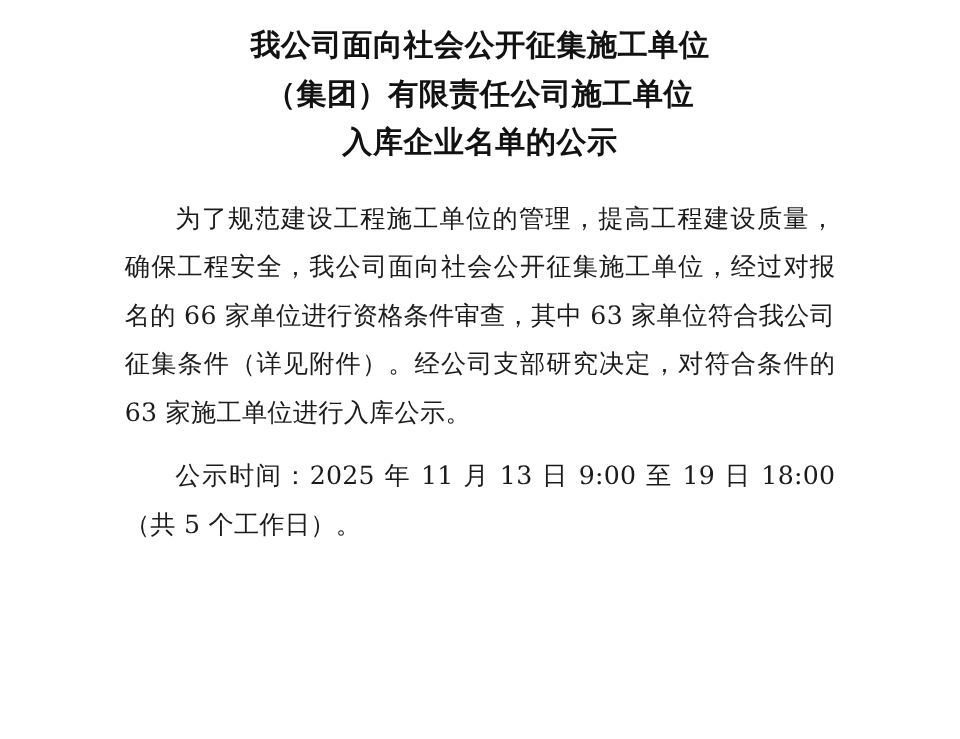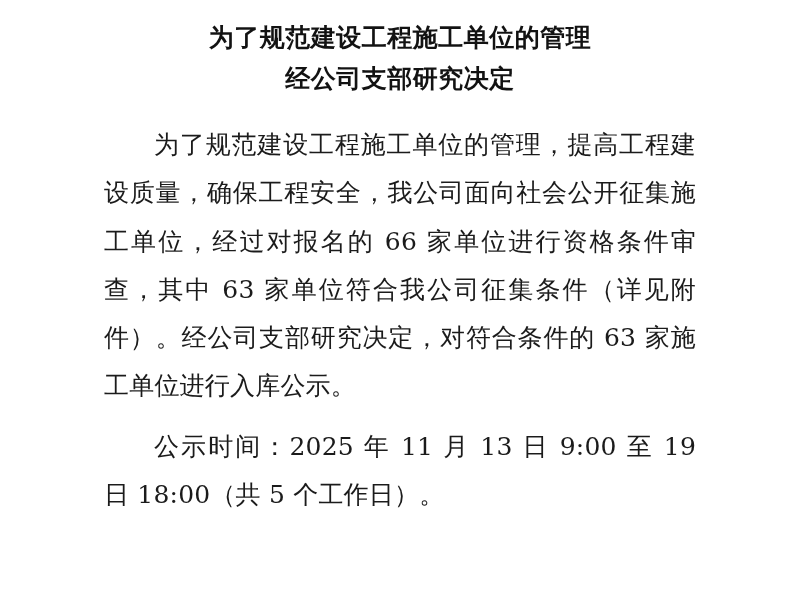--- a/index.html
+++ b/index.html
@@ -35,40 +35,41 @@
   }
   .doc-title .tline {
     display: block;
     white-space: nowrap;
   }
   .body-block {
     padding: 22px 104px 0 104px;
   }
   .para {
     margin: 0;
-    font-size: 25px;
+    font-size: 21px;
     line-height: 1.93;
     text-align: justify;
     text-justify: inter-ideograph;
     text-indent: 2em;
     color: #1b1b1b;
     letter-spacing: 0.2px;
   }
   .para + .para {
     margin-top: 12px;
   }
 </style>
 </head>
 <body>
 
 <div class="page">
 
   <h1 class="doc-title">
-    <span class="tline">为了规范建设工程施工单位的管理</span>
-    <span class="tline">经公司支部研究决定</span>
+    <span class="tline">我公司面向社会公开征集施工单位</span>
+    <span class="tline">（集团）有限责任公司施工单位</span>
+    <span class="tline">入库企业名单的公示</span>
   </h1>
 
   <div class="body-block">
     <p class="para">为了规范建设工程施工单位的管理，提高工程建设质量，确保工程安全，我公司面向社会公开征集施工单位，经过对报名的 66 家单位进行资格条件审查，其中 63 家单位符合我公司征集条件（详见附件）。经公司支部研究决定，对符合条件的 63 家施工单位进行入库公示。</p>
     <p class="para">公示时间：2025 年 11 月 13 日 9:00 至 19 日 18:00（共 5 个工作日）。</p>
   </div>
 
 </div>
 
 </body></html>

